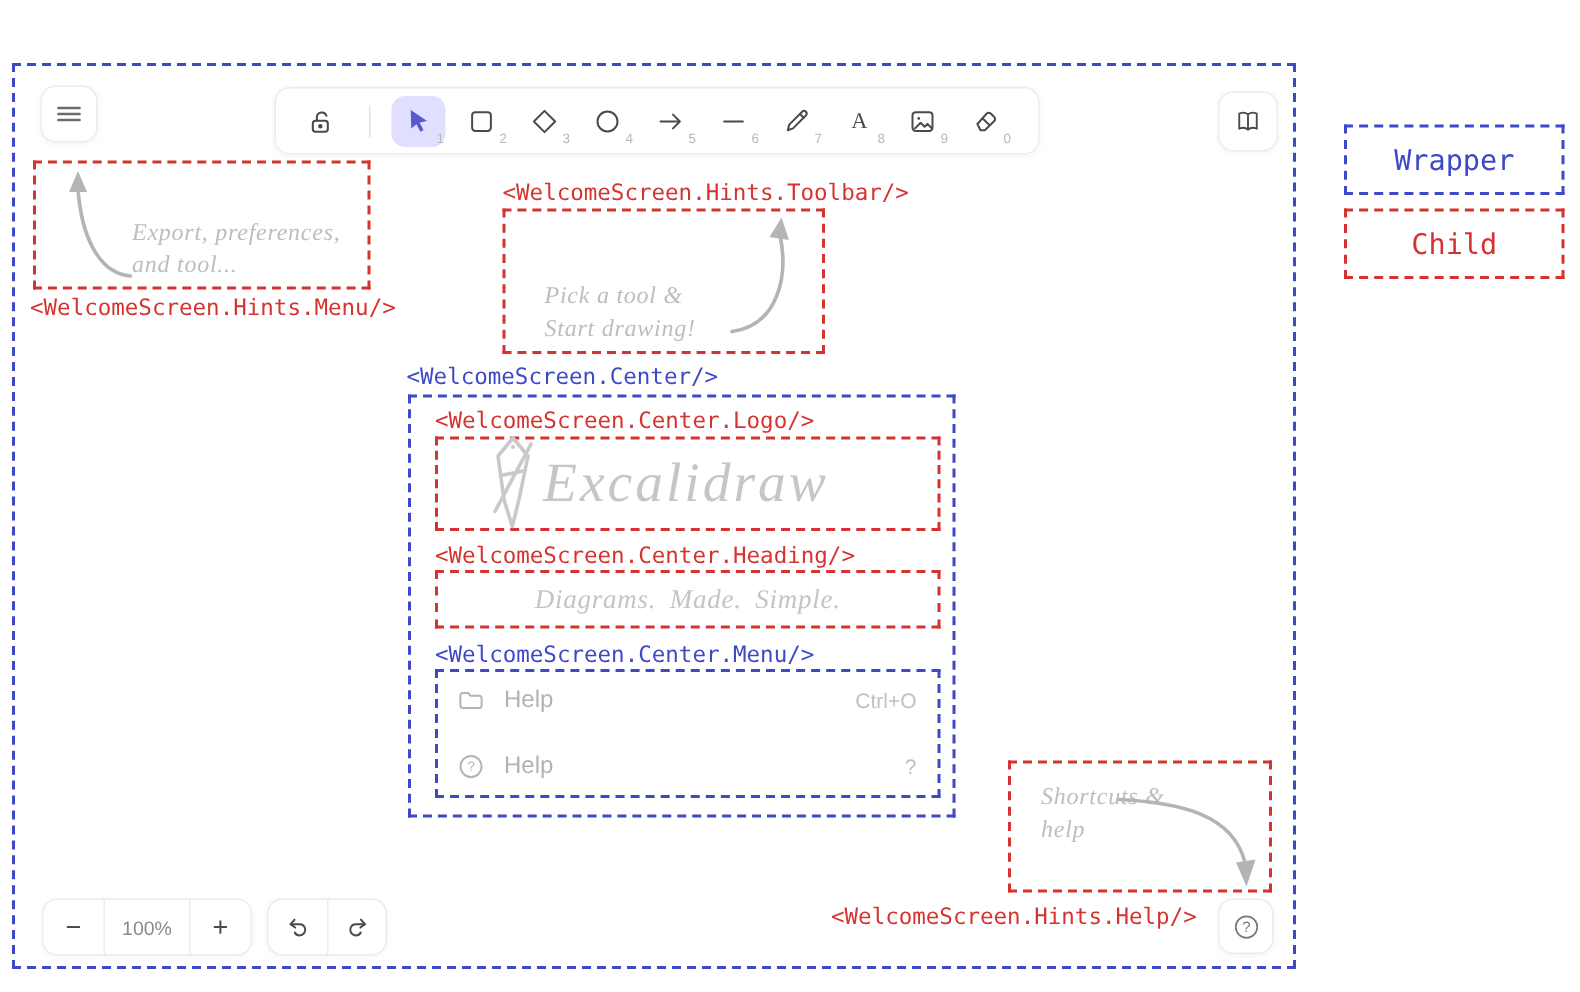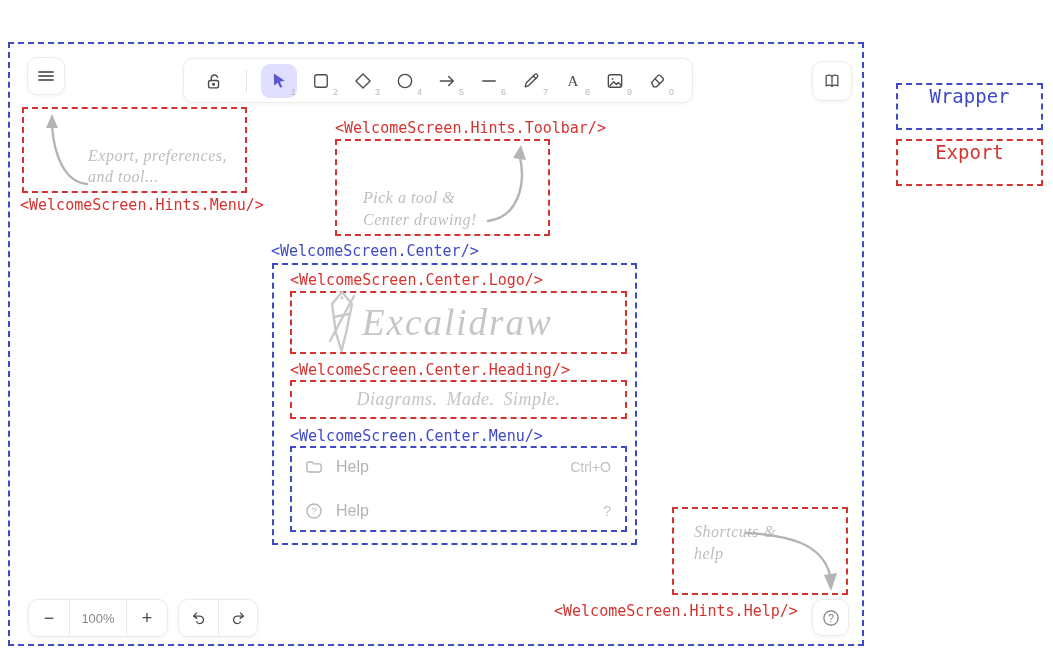--- a/index.html
+++ b/index.html
@@ -32,21 +32,21 @@
   .tool{position:relative;width:36px;height:34px;border-radius:9px;display:flex;
         align-items:center;justify-content:center;color:var(--icon);cursor:pointer;}
   .tool.active{background:var(--sel-bg);color:var(--sel-icon);}
   .tool .num{position:absolute;right:1px;bottom:1px;font-size:9px;color:#b8b8b8;}
   .tb-divider{width:1px;height:22px;background:#e3e3e3;margin:0 8px;}
 
   
   .hand{font-family:Liberation Serif, serif;font-style:italic;color:var(--hand);
         letter-spacing:.5px;}
 
-  .legend-box{display:flex;align-items:flex-start;justify-content:center;
+  .legend-box{display:flex;align-items:center;justify-content:center;
               font-size:19px;}
 
   .menu-row{position:absolute;left:12px;right:14px;height:24px;display:flex;
             align-items:center;gap:12px;color:#b3b3b3;cursor:pointer;}
   .menu-row .grow{flex:1;}
   .menu-row .lbl{font-size:16px;}
   .menu-row .sc{font-size:14px;color:#c2c2c2;}
 
   .footer-group{display:flex;align-items:stretch;}
   .footer-group .seg{display:flex;align-items:center;justify-content:center;color:#4a4a4a;cursor:pointer;}
@@ -162,21 +162,21 @@
     <svg width="20" height="20" viewBox="0 0 24 24" fill="none" stroke="currentColor" stroke-width="1.5" stroke-linecap="round" stroke-linejoin="round">
       <path d="M12 6.3 C10.2 4.9 7.2 4.7 5 5.7 V17.8 C7.2 16.8 10.2 17 12 18.4 C13.8 17 16.8 16.8 19 17.8 V5.7 C16.8 4.7 13.8 4.9 12 6.3 Z"></path>
       <path d="M12 6.3 V18.4"></path>
     </svg>
   </div>
 
   <div class="abs dash-blue legend-box mono blue-t" style="left:896px;top:83px;width:147px;height:47px;">
     <span>Wrapper</span>
   </div>
   <div class="abs dash-red legend-box mono red-t" style="left:896px;top:139px;width:147px;height:47px;">
-    <span>Export</span>
+    <span>Child</span>
   </div>
 
   <div class="abs dash-red" style="left:22px;top:107px;width:225px;height:86px;">
     <svg class="abs" style="left:8px;top:3px;" width="70" height="80" viewBox="0 0 70 80">
       <path d="M55 72 C 32 70, 22 42, 20 14" fill="none" stroke="#b4b4b4" stroke-width="2.4" stroke-linecap="round"></path>
       <polygon points="14,16 26,16 20,2" fill="#b4b4b4"></polygon>
     </svg>
     <div class="hand" style="position:absolute;left:64px;top:36px;font-size:16px;line-height:21px;">
       <div>Export, preferences,</div>
       <div>and tool...</div>
@@ -185,21 +185,21 @@
   <div class="abs mono red-t" style="left:20px;top:196px;font-size:15px;">&lt;WelcomeScreen.Hints.Menu/&gt;</div>
 
   <div class="abs mono red-t" style="left:335px;top:119px;font-size:15px;">&lt;WelcomeScreen.Hints.Toolbar/&gt;</div>
   <div class="abs dash-red" style="left:335px;top:139px;width:215px;height:97px;">
     <svg class="abs" style="right:10px;top:2px;" width="70" height="90" viewBox="0 0 70 90">
       <path d="M20 78 C 50 74, 58 42, 52 14" fill="none" stroke="#b4b4b4" stroke-width="2.4" stroke-linecap="round"></path>
       <polygon points="45,15 58,17 53,2" fill="#b4b4b4"></polygon>
     </svg>
     <div class="hand" style="position:absolute;left:26px;top:46px;font-size:16px;line-height:22px;">
       <div>Pick a tool &amp;</div>
-      <div>Center drawing!</div>
+      <div>Start drawing!</div>
     </div>
   </div>
 
   <div class="abs mono blue-t" style="left:271px;top:242px;font-size:15px;">&lt;WelcomeScreen.Center/&gt;</div>
   <div class="abs dash-blue" style="left:272px;top:263px;width:365px;height:282px;"></div>
 
   <div class="abs mono red-t" style="left:290px;top:271px;font-size:15px;">&lt;WelcomeScreen.Center.Logo/&gt;</div>
   <div class="abs dash-red" style="left:290px;top:291px;width:337px;height:63px;">
     <div style="position:absolute;left:30px;top:-6px;display:flex;align-items:center;">
       <svg width="40" height="70" viewBox="0 0 40 70" fill="none" stroke="#c9c9c9" stroke-width="2.4" stroke-linecap="round" stroke-linejoin="round">

